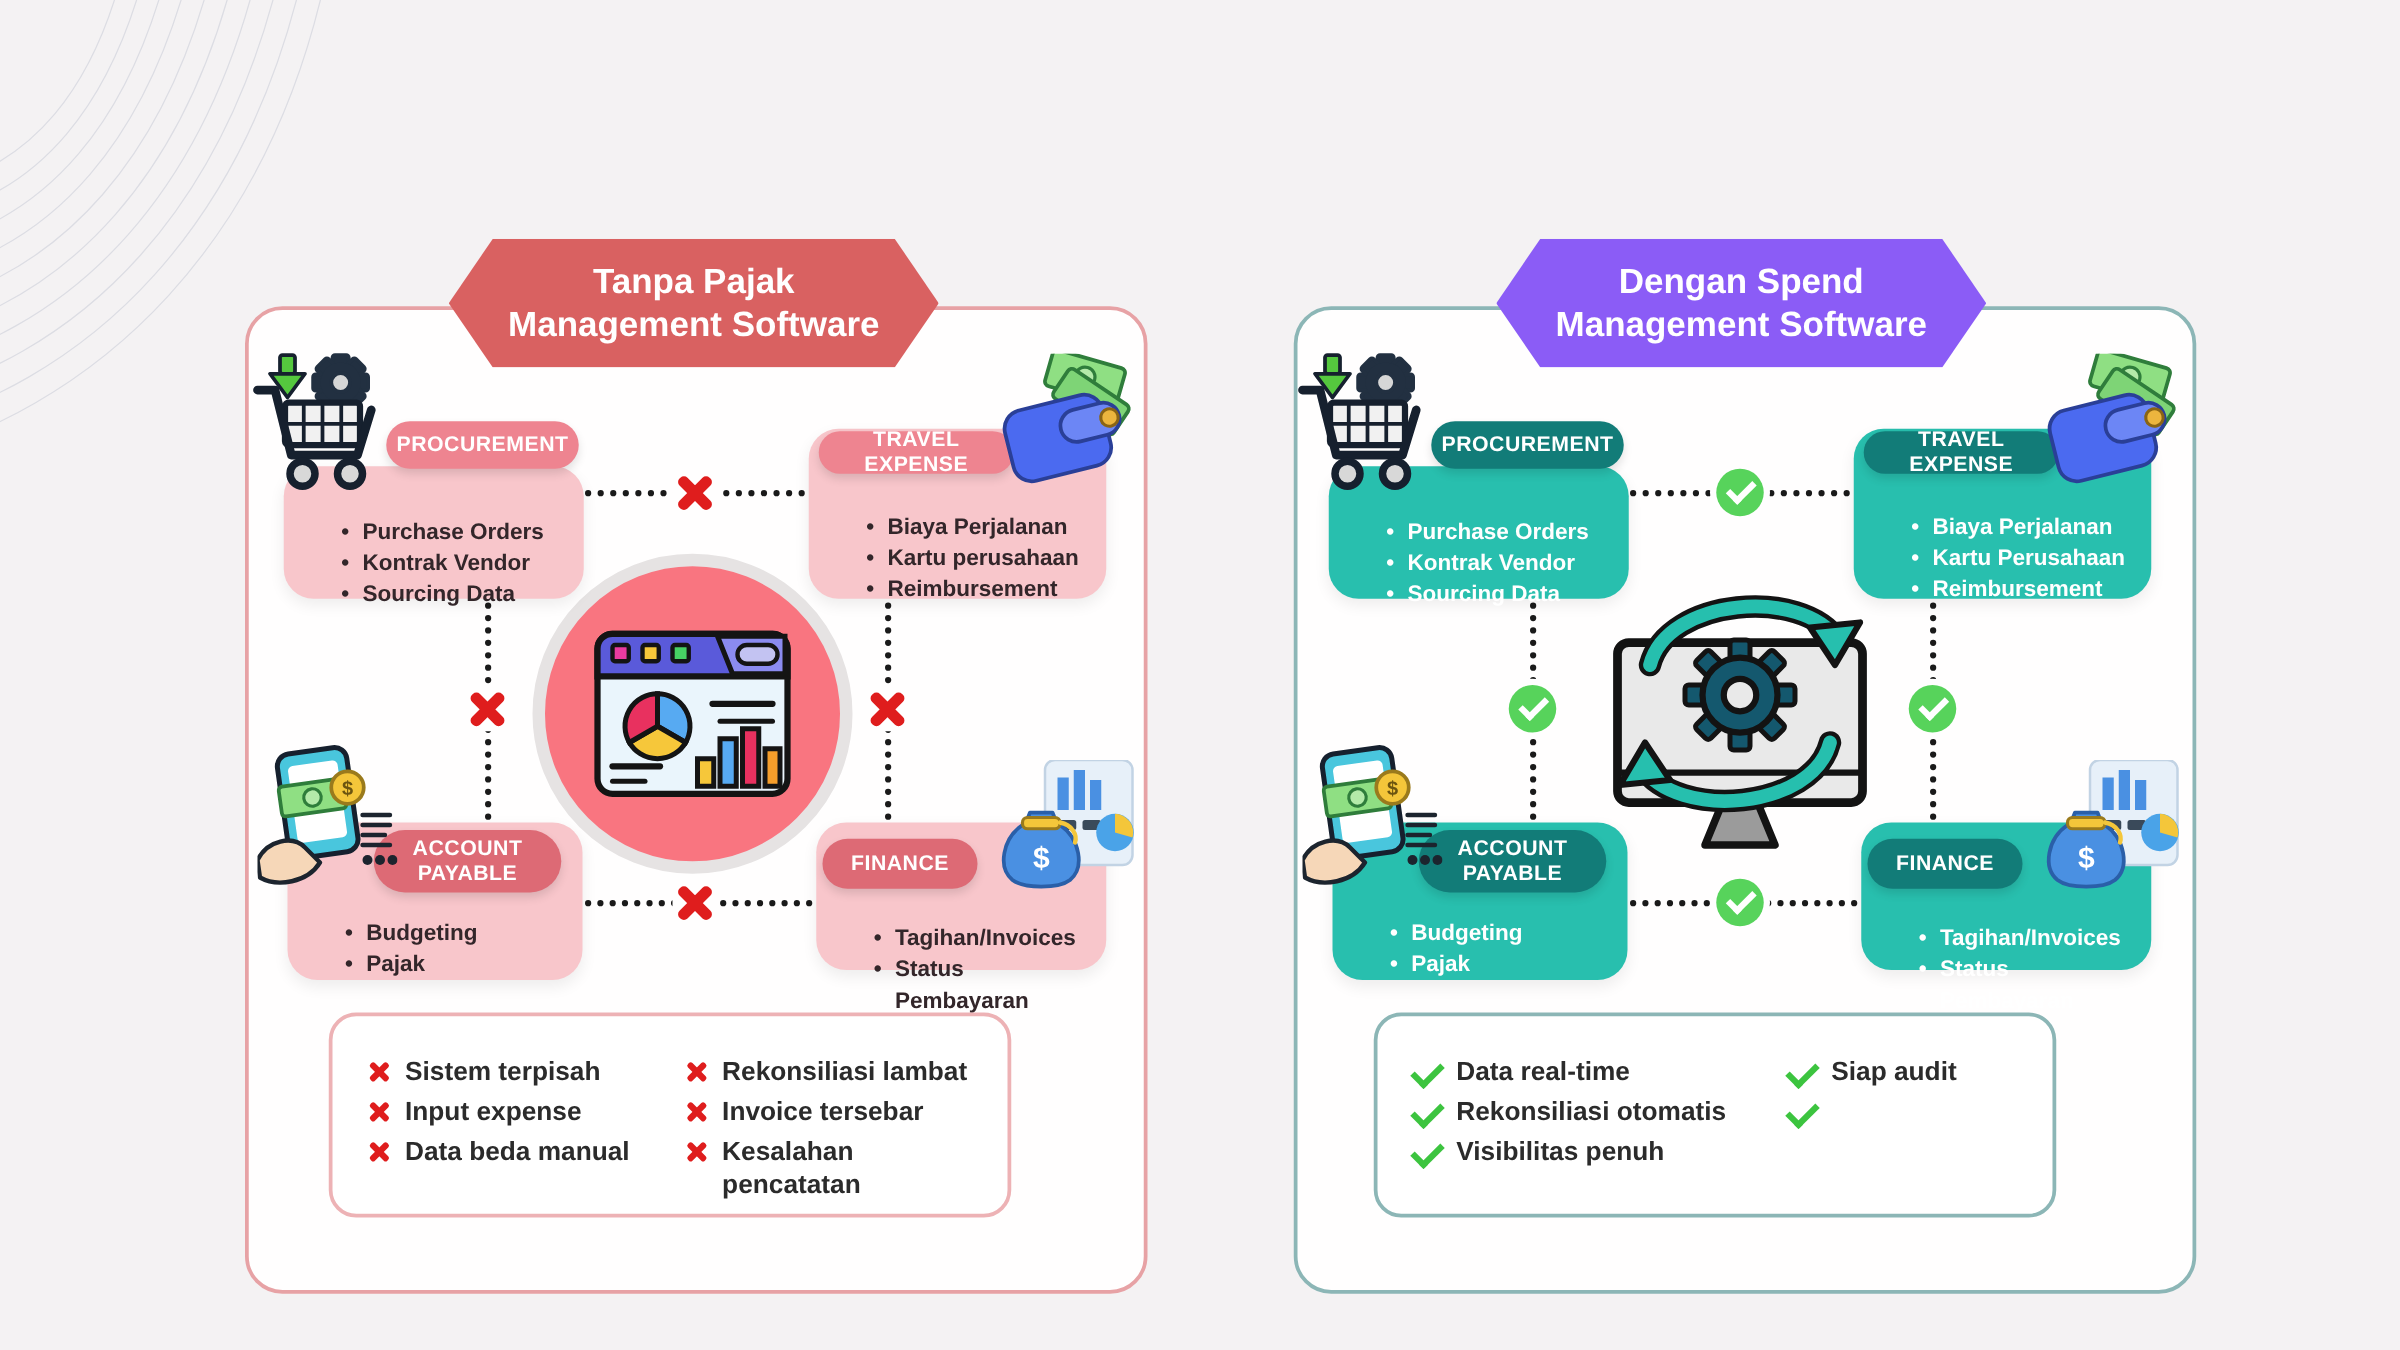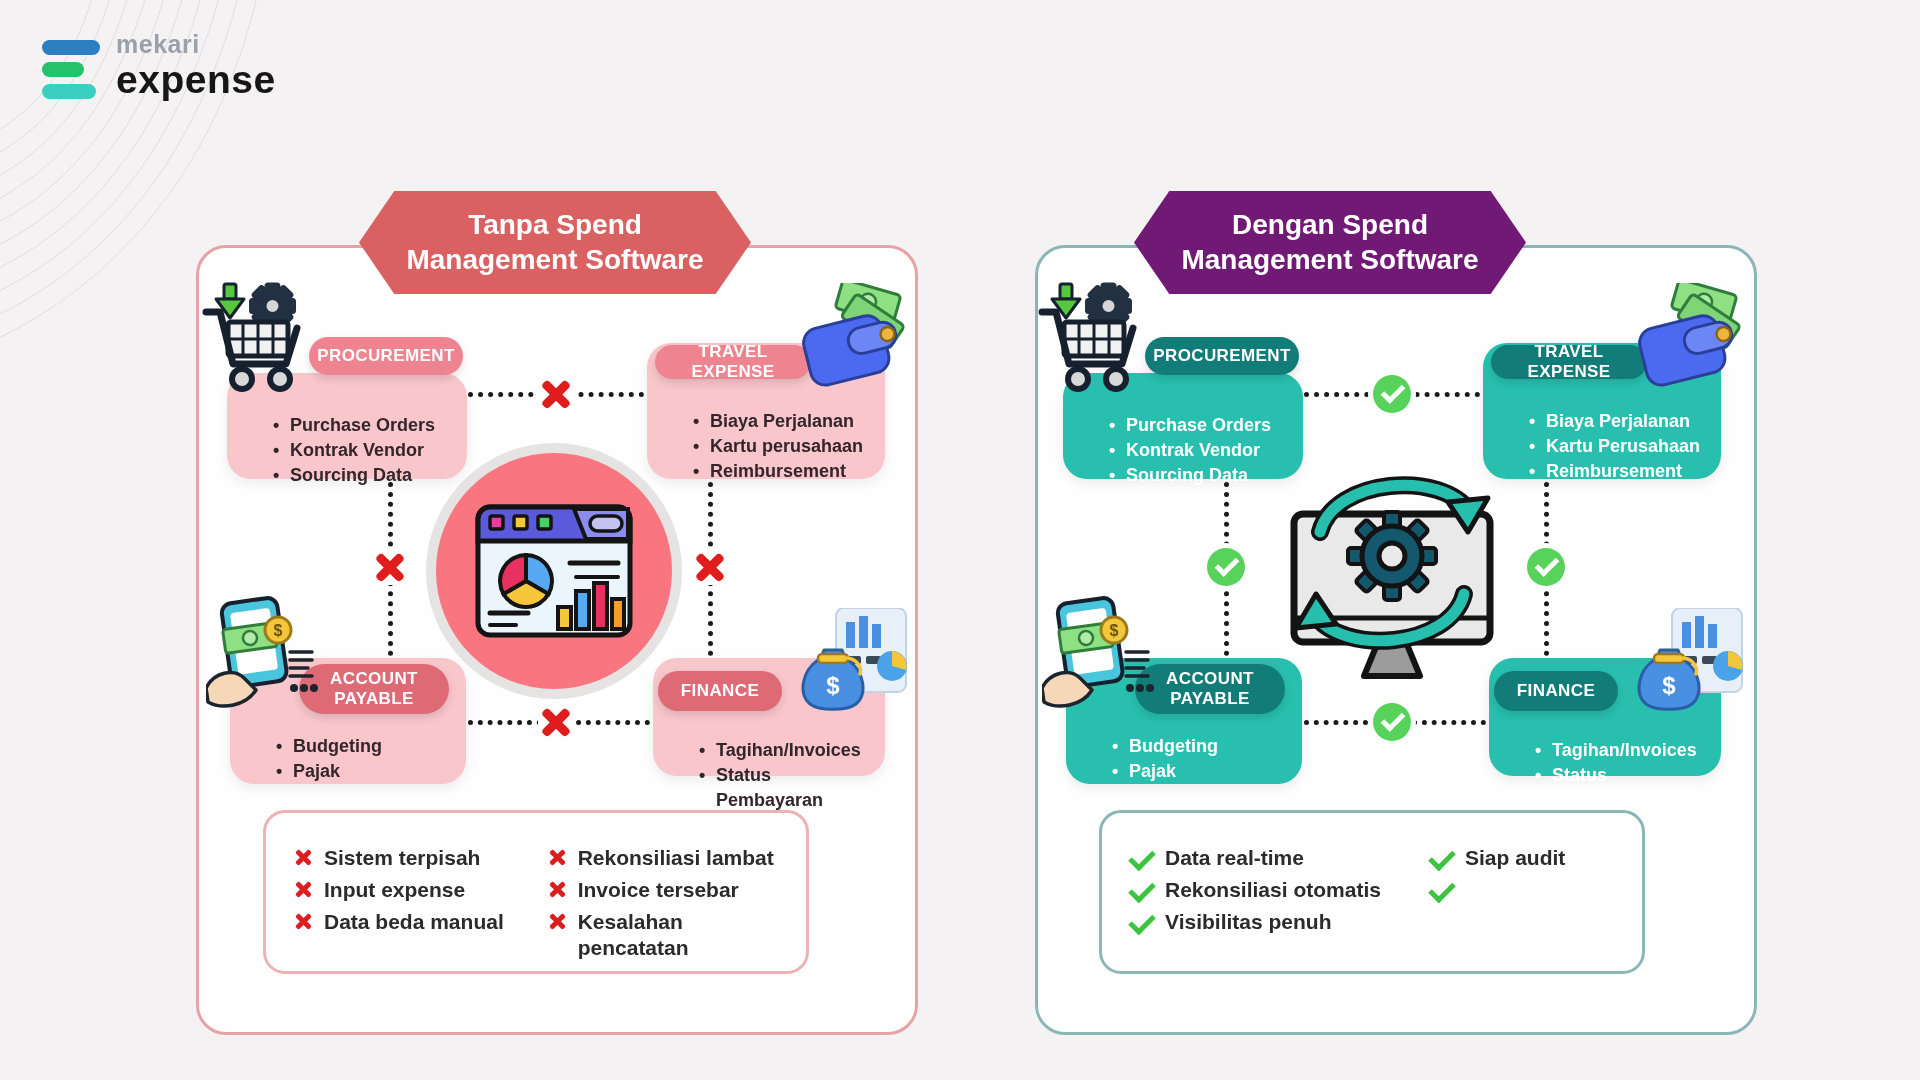--- a/index.html
+++ b/index.html
@@ -24,21 +24,21 @@
   .panel{position:absolute;top:245px;width:716px;height:784px;border-radius:30px;
          background:#fffefe;border:3px solid;}
   .panel.red{left:196px;border-color:#e7a2a5;}
   .panel.teal{left:1035px;border-color:#8cb6b6;}
 
   .banner{position:absolute;top:191px;width:392px;height:103px;z-index:6;color:#fff;
       display:flex;flex-direction:column;align-items:center;justify-content:center;
       font-size:28px;font-weight:bold;line-height:1.24;text-align:center;
       clip-path:polygon(0 50%,9% 0,91% 0,100% 50%,91% 100%,9% 100%);}
   .banner.red{left:359px;background:#d96161;}
-  .banner.teal{left:1134px;background:#701a75;}
+  .banner.teal{left:1197px;background:#8b5cf6;}
 
   
   .dept-box{position:absolute;border-radius:24px;box-shadow:0 5px 12px rgba(0,0,0,.07);}
   .box-pink{background:#f8c6cb;color:#33262a;}
   .box-teal{background:#28bfae;color:#ffffff;}
   .dept-box ul{margin:12px;padding:0 6px 0 34px;list-style:none;font-size:18px;font-weight:bold;line-height:1.4;}
   .dept-box li{position:relative;padding-left:17px;}
   .dept-box li::before{content:"\2022";position:absolute;left:0;top:0;}
   .pill{position:absolute;z-index:7;border-radius:999px;color:#fff;font-weight:bold;
       display:flex;align-items:center;justify-content:center;text-align:center;
@@ -95,36 +95,25 @@
         <path d="M-20,348 C125,320 246,205 286,-20"></path>
       <path d="M-20,324 C120,300 230,190 268,-20"></path>
         <path d="M-20,300 C115,280 214,175 250,-20"></path>
       <path d="M-20,276 C110,260 198,160 232,-20"></path>
         <path d="M-20,252 C105,240 184,145 214,-20"></path>
       <path d="M-20,228 C100,220 170,130 196,-20"></path>
         <path d="M-20,204 C95,200 156,115 178,-20"></path>
     </g>
   </svg>
 
-  <div class="logo">
-    <div class="logo-bars">
-      <div class="bar bar1"></div>
-      <div class="bar bar2"></div>
-      <div class="bar bar3"></div>
-    </div>
-    <div class="logo-text">
-      <span class="brand">mekari</span>
-      <span class="product">expense</span>
-    </div>
-  </div>
 
 
   <div class="panel red"></div>
   <div class="banner red">
-    <span>Tanpa Spend</span>
+    <span>Tanpa Pajak</span>
     <span>Management Software</span>
   </div>
 
   <div class="line-h" style="left:468px;top:392px;width:176px;"></div>
   <div class="line-h" style="left:468px;top:720px;width:182px;"></div>
   <div class="line-v" style="left:388px;top:482px;height:174px;"></div>
   <div class="line-v" style="left:708px;top:482px;height:174px;"></div>
   <div class="xmark" style="left:538px;top:376px;"></div>
   <div class="xmark" style="left:372px;top:549px;"></div>
   <div class="xmark" style="left:692px;top:549px;"></div>

